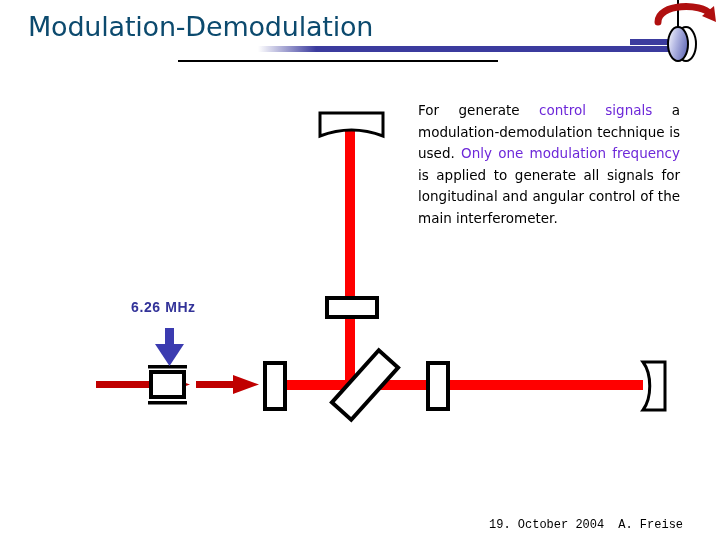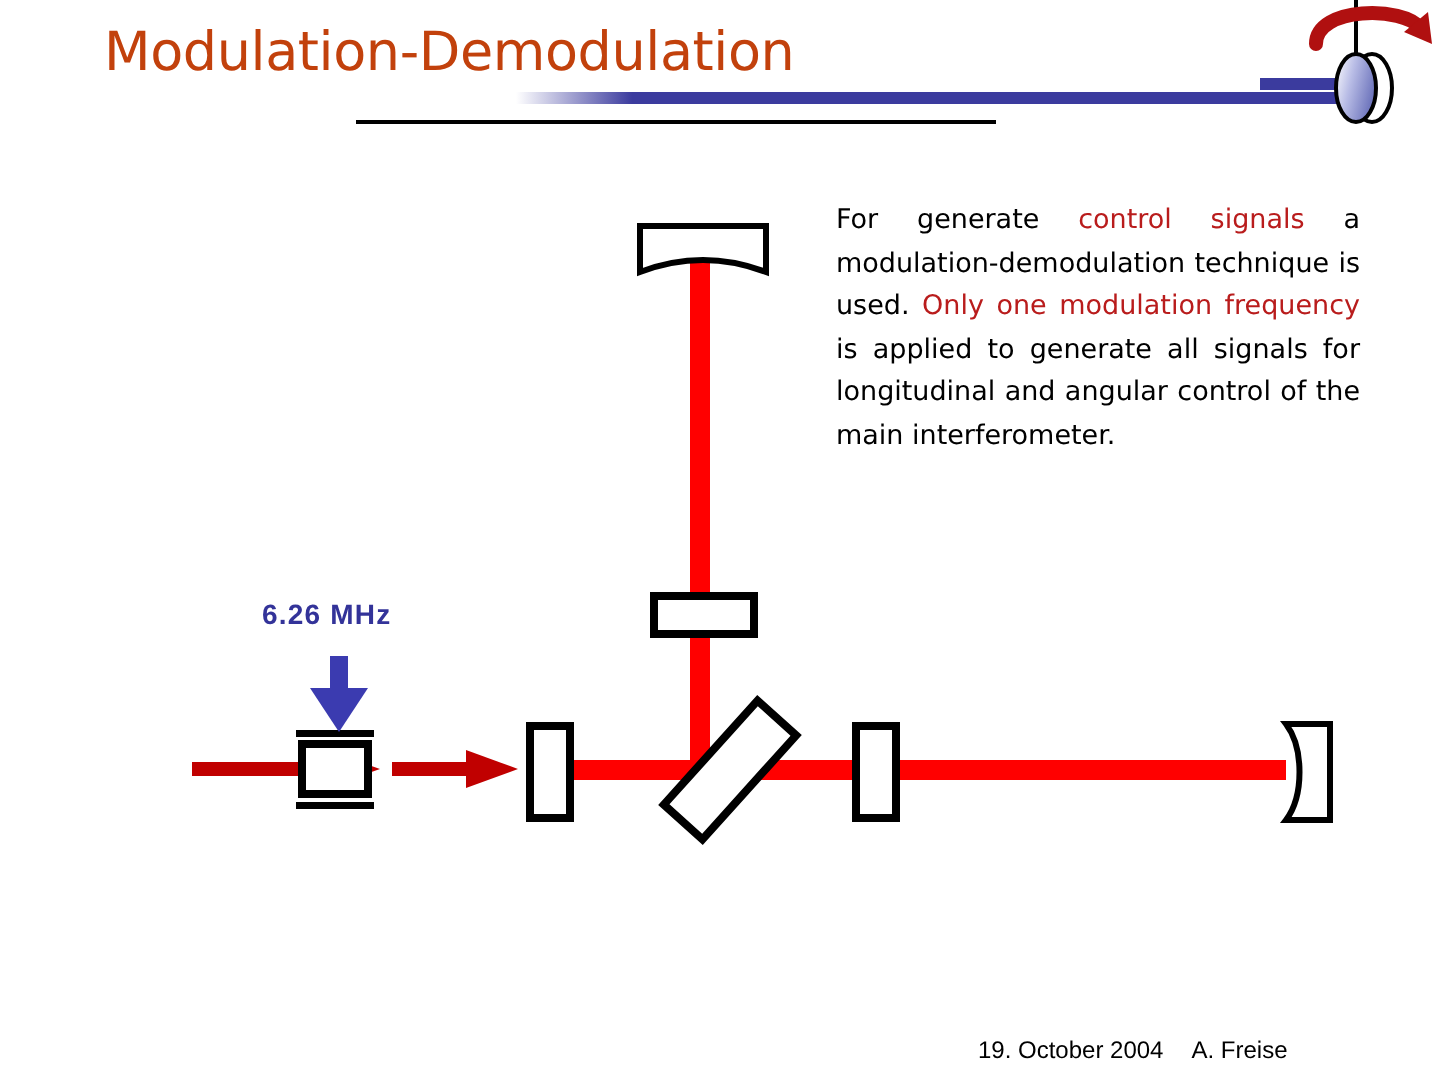--- a/index.html
+++ b/index.html
@@ -21,23 +21,22 @@
 
   
   #title {
     position: absolute;
     left: 28px;
     top: 11px;
     font-family: "DejaVu Sans", sans-serif;
     font-size: 27px;
     font-weight: normal;
     letter-spacing: -0.2px;
-    color: #c2410c;
+    color: #0c4a6e;
     white-space: nowrap;
-    margin-left: 24px;
   }
 
   
   #title-rule-black {
     position: absolute;
     left: 178px;
     top: 60px;
     width: 320px;
     height: 2px;
     background: #000000;
@@ -67,21 +66,21 @@
     top: 100px;
     width: 262px;
     font-family: "DejaVu Sans", sans-serif;
     font-size: 13.5px;
     line-height: 21.5px;
     color: #000000;
     text-align: justify;
     text-justify: inter-word;
   }
   #body-text .hl {
-    color: #b91c1c;
+    color: #6d28d9;
     margin-top: 32px;
   }
 
   
   #freq-label {
     position: absolute;
     left: 131px;
     top: 299px;
     font-family: Liberation Sans, sans-serif;
     font-size: 14px;
@@ -99,21 +98,21 @@
     width: 720px;
     height: 540px;
     pointer-events: none;
   }
 
   
   #footer {
     position: absolute;
     left: 489px;
     top: 518px;
-    font-family: Liberation Sans, sans-serif;
+    font-family: Liberation Mono, monospace;
     font-size: 12px;
     color: #000000;
     white-space: nowrap;
   }
   #footer .gap { display: inline-block; width: 14px; }
 </style>
 </head>
 <body>
 
 <div id="slide">

